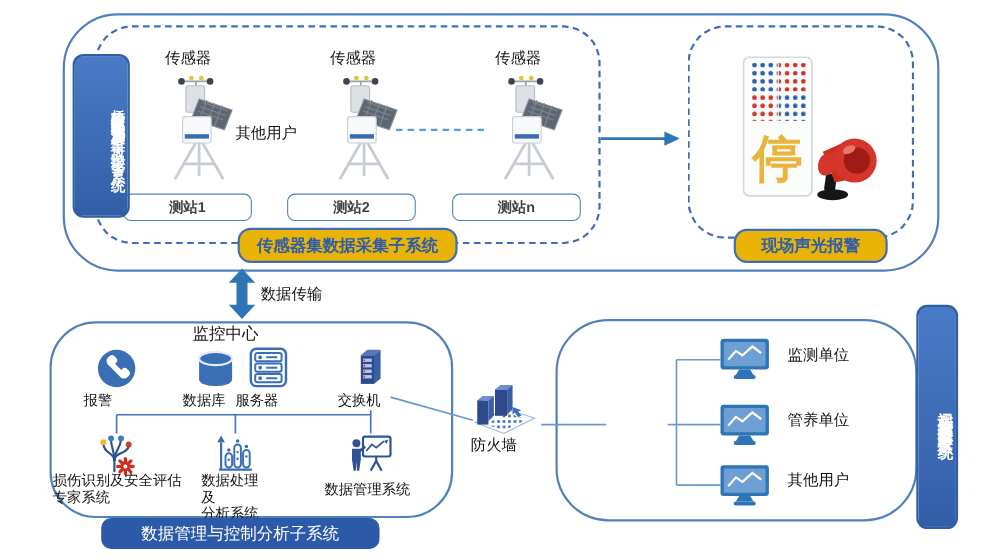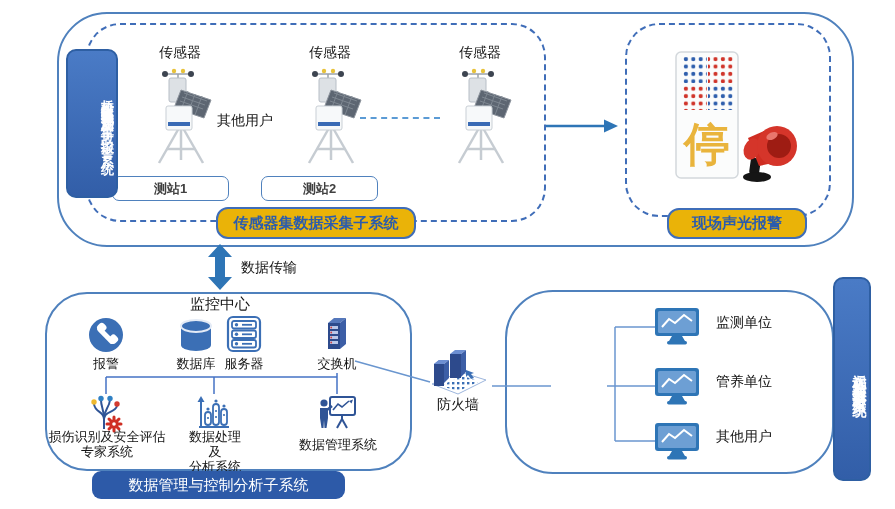--- a/index.html
+++ b/index.html
@@ -12,21 +12,21 @@
               font-weight:bold;font-size:15px;display:flex;align-items:center;justify-content:center;z-index:6;}
   .solid-label{background:#2d5aa8;border-radius:9px;color:#ffffff;font-weight:normal;font-size:15px;
                display:flex;align-items:center;justify-content:center;z-index:6;}
   .vlabel{background:linear-gradient(180deg,#4a7bc6,#325ea8);border:2px solid #2e5fa3;border-radius:10px;
           color:#fff;writing-mode:vertical-rl;text-orientation:upright;font-size:13px;font-weight:bold;
           z-index:7;display:flex;justify-content:center;box-sizing:border-box;padding:5px 0;}
   .vlabel span{display:block;letter-spacing:2px;}
   .vlabel .col2{letter-spacing:7px;}
   .station{background:#fff;border:1.5px solid #4f81bd;border-radius:7px;font-size:13px;font-weight:700;
            color:#404040;display:flex;align-items:center;justify-content:center;z-index:3;}
-  .lbl{font-size:13px;color:#141414;text-align:center;line-height:15px;}
+  .lbl{font-size:13px;color:#141414;text-align:left;line-height:15px;}
   .lbl14{font-size:14px;}
   .lbl15{font-size:15px;}
   svg{display:block;}
 </style>
 </head>
 <body>
 
 <div class="canvas">
 
   <div class="abs box" style="left:57px;top:12px;width:793px;height:231px;border-radius:50px;"></div>
@@ -105,20 +105,21 @@
     <path d="M39 27 L62 35 M37 31 L60 39 M35 35 L58 43 M43 25 L36 44 M50 28 L43 47 M57 30 L50 49" stroke="#7e8791" stroke-width="1"></path>
     <rect x="21" y="40" width="26" height="24" rx="2" fill="#f7f9fa" stroke="#c9cfd5"></rect>
     <rect x="23" y="56" width="22" height="4" fill="#3a6bb5"></rect>
   </svg>
 
   <div class="abs lbl lbl14" style="left:214px;top:113px;width:62px;">其他用户</div>
   <div class="abs" style="left:360px;top:117px;width:80px;border-top:2px dashed #5b9bd5;"></div>
 
   <div class="abs station" style="left:112px;top:176px;width:115px;height:23px;">测站1</div>
   <div class="abs station" style="left:261px;top:176px;width:115px;height:23px;">测站2</div>
+  <div class="abs station" style="left:411px;top:176px;width:115px;height:23px;">测站n</div>
 
   <div class="abs pill-label" style="left:216px;top:207px;width:196px;height:28px;">传感器集数据采集子系统</div>
 
   <div class="abs dashed-box" style="left:625px;top:23px;width:202px;height:190px;"></div>
 
   <svg class="abs" style="left:660px;top:48px;" width="150" height="140" viewBox="0 0 150 140">
     <defs>
       <pattern id="pb" width="7.4" height="7.4" patternUnits="userSpaceOnUse">
           <circle cx="3.7" cy="3.7" r="2.1" fill="#2f5fad"></circle>
         </pattern>

